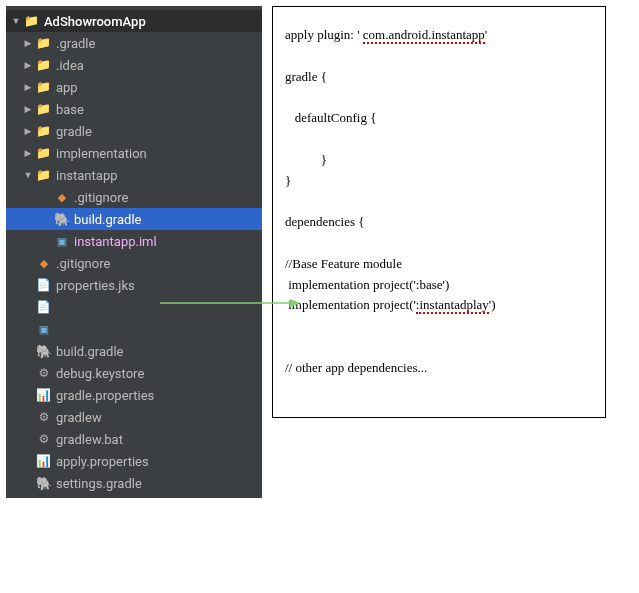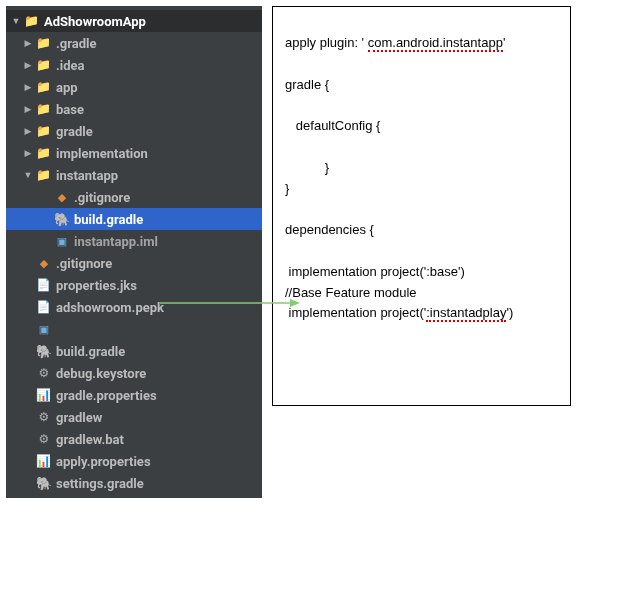--- a/index.html
+++ b/index.html
@@ -57,29 +57,29 @@
     font-size: 12px;
   }
   .folder-icon { color: #c9c9c9; }
   .folder-orange { color: #d28c3a; }
   .diamond-icon { color: #e08a3c; font-size: 11px; }
   .gradle-icon { color: #9aa7b0; font-size: 13px; }
   .file-icon { color: #d0d0d0; font-size: 12px; }
   .module-icon { color: #6fb0e0; font-size: 11px; }
   .prop-icon { color: #c9a96a; font-size: 12px; }
   .gear-icon { color: #b0b0b0; font-size: 12px; }
-  .label { flex: 0 0 auto; font-weight: bold; }
-  .label.dim { color: #a3a3a3; }
+  .label { flex: 0 0 auto; }
+  .label.dim { color: #f0abfc; }
 
   .code-panel {
     border: 1px solid #000;
     background: #fff;
-    width: 299px;
-    padding: 26px 12px 18px 12px;
-    font-family: Liberation Sans, sans-serif;
+    width: 334px;
+    padding: 18px 12px 18px 12px;
+    font-family: Liberation Serif, serif;
     font-size: 13px;
     color: #000;
     line-height: 1.6;
     position: relative;
   }
   .code-line { white-space: pre; }
   .sp-red {
     border-bottom: 2px dotted #d40000;
     padding-bottom: 0px;
   }
@@ -160,21 +160,20 @@
           <span class="label">.gitignore</span>
         </div>
         <div class="tree-row indent1">
           <span class="arrow none"></span>
           <span class="icon file-icon">📄</span>
           <span class="label">properties.jks</span>
         </div>
         <div class="tree-row indent1">
           <span class="arrow none"></span>
           <span class="icon file-icon">📄</span>
-          <span class="label">adshowroom.pepk</span>
         </div>
         <div class="tree-row indent1">
           <span class="arrow none"></span>
           <span class="icon module-icon">▣</span>
         </div>
         <div class="tree-row indent1">
           <span class="arrow none"></span>
           <span class="icon gradle-icon">🐘</span>
           <span class="label">build.gradle</span>
         </div>
@@ -216,25 +215,26 @@
     <div class="code-line">&nbsp;</div>
     <div class="code-line">gradle {</div>
     <div class="code-line">&nbsp;</div>
     <div class="code-line">   defaultConfig {</div>
     <div class="code-line">&nbsp;</div>
     <div class="code-line">           }</div>
     <div class="code-line">}</div>
     <div class="code-line">&nbsp;</div>
     <div class="code-line">dependencies {</div>
     <div class="code-line">&nbsp;</div>
+    <div class="code-line">//Base Feature module</div>
     <div class="code-line"> implementation project(':base')</div>
-    <div class="code-line">//Base Feature module</div>
     <div class="code-line"><span> implementation project('</span><span class="sp-red">:instantadplay</span><span>')</span></div>
     <div class="code-line">&nbsp;</div>
     <div class="code-line">&nbsp;</div>
+    <div class="code-line">// other app dependencies...</div>
     <div class="code-line">&nbsp;</div>
   </div>
 </div>
 
 <div class="arrow-line">
   <svg width="140" height="10">
     <line x1="0" y1="4" x2="130" y2="4" stroke="#7fcf6a" stroke-width="1.5"></line>
     <polygon points="130,0 140,4 130,8" fill="#7fcf6a"></polygon>
   </svg>
 </div>

